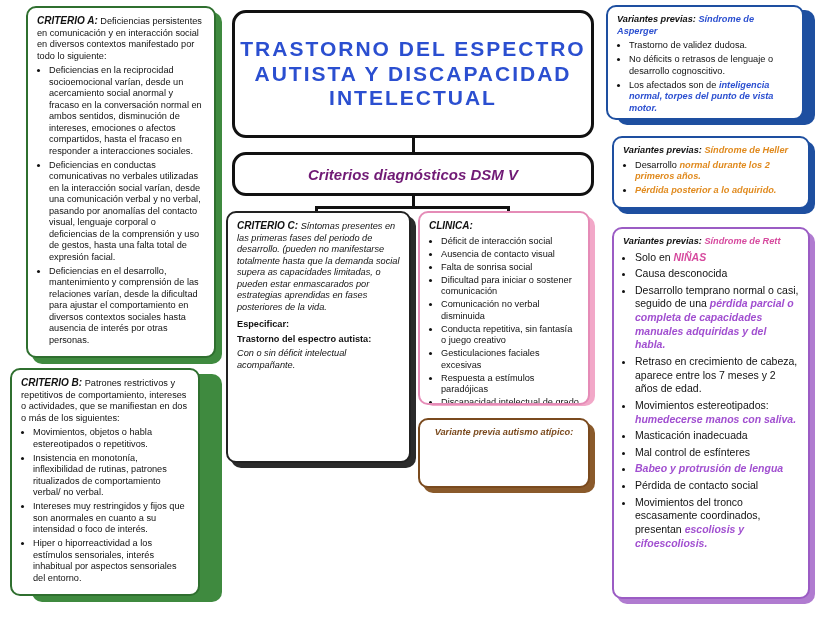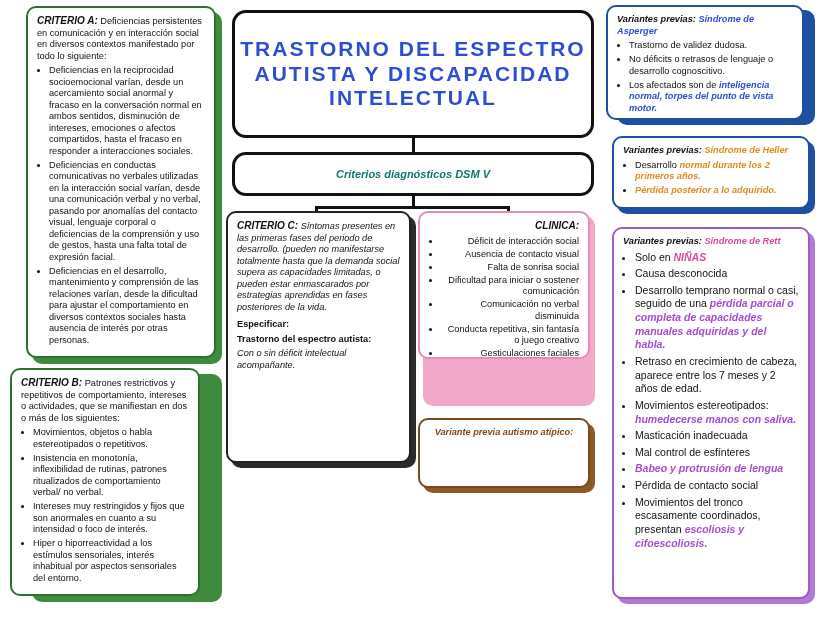--- a/index.html
+++ b/index.html
@@ -38,21 +38,21 @@
   }
   .title-text{
     color:#2b4fd0;font-weight:bold;letter-spacing:2px;
     font-size:21px;line-height:1.18;
   }
   .subtitle-box{
     position:absolute;box-sizing:border-box;
     background:#fff;border:3px solid #111;border-radius:14px;
     display:flex;align-items:center;justify-content:center;
   }
-  .subtitle-text{font-style:italic;font-weight:bold;font-size:11px;color:#0f766e;}
+  .subtitle-text{font-style:italic;font-weight:bold;font-size:15px;color:#701a75;}
   .lbl{font-weight:bold;font-style:italic;font-size:10px;}
   ul{margin:2px 0 2px 0;padding-left:12px;}
   li{margin:0 0 2.5px 0;}
   .tight li{margin-bottom:1.5px;}
   p{margin:0 0 3px 0;}
   .it{font-style:italic;}
   .bi{font-style:italic;font-weight:bold;}
   .blue-t{color:#2b4fd0;}
   .pink-t{color:#d64a9e;}
   .orange-t{color:#e08a1e;}
@@ -102,21 +102,21 @@
 <div class="box shadow-dark" style="left:231px;top:216px;width:185px;height:252px;"></div>
 <div class="card" style="left:226px;top:211px;width:185px;height:252px;overflow:hidden;">
   <p><span class="lbl">CRITERIO C:</span> <span class="it">Síntomas presentes en las primeras fases del periodo de desarrollo. (pueden no manifestarse totalmente hasta que la demanda social supera as capacidades limitadas, o pueden estar enmascarados por estrategias aprendidas en fases posteriores de la vida.</span></p>
   <p style="margin-top:6px;"><span style="font-weight:bold;">Especificar:</span></p>
   <p><span style="font-weight:bold;">Trastorno del espectro autista:</span></p>
   <p class="it">Con o sin déficit intelectual acompañante.</p>
 
 </div>
 
 <div class="box shadow-pink" style="left:423px;top:216px;width:172px;height:190px;"></div>
-<div class="card pink" style="left:418px;top:211px;width:172px;height:148px;overflow:hidden;text-align:right;">
+<div class="card pink" style="left:418px;top:211px;width:172px;height:194px;overflow:hidden;">
   <p><span class="lbl">CLINICA:</span></p>
   <ul class="tight">
     <li>Déficit de interacción social</li>
     <li>Ausencia de contacto visual</li>
     <li>Falta de sonrisa social</li>
     <li>Dificultad para iniciar o sostener comunicación</li>
     <li>Comunicación no verbal disminuida</li>
     <li>Conducta repetitiva, sin fantasía o juego creativo</li>
     <li>Gesticulaciones faciales excesivas</li>
     <li>Respuesta a estímulos paradójicas</li>

